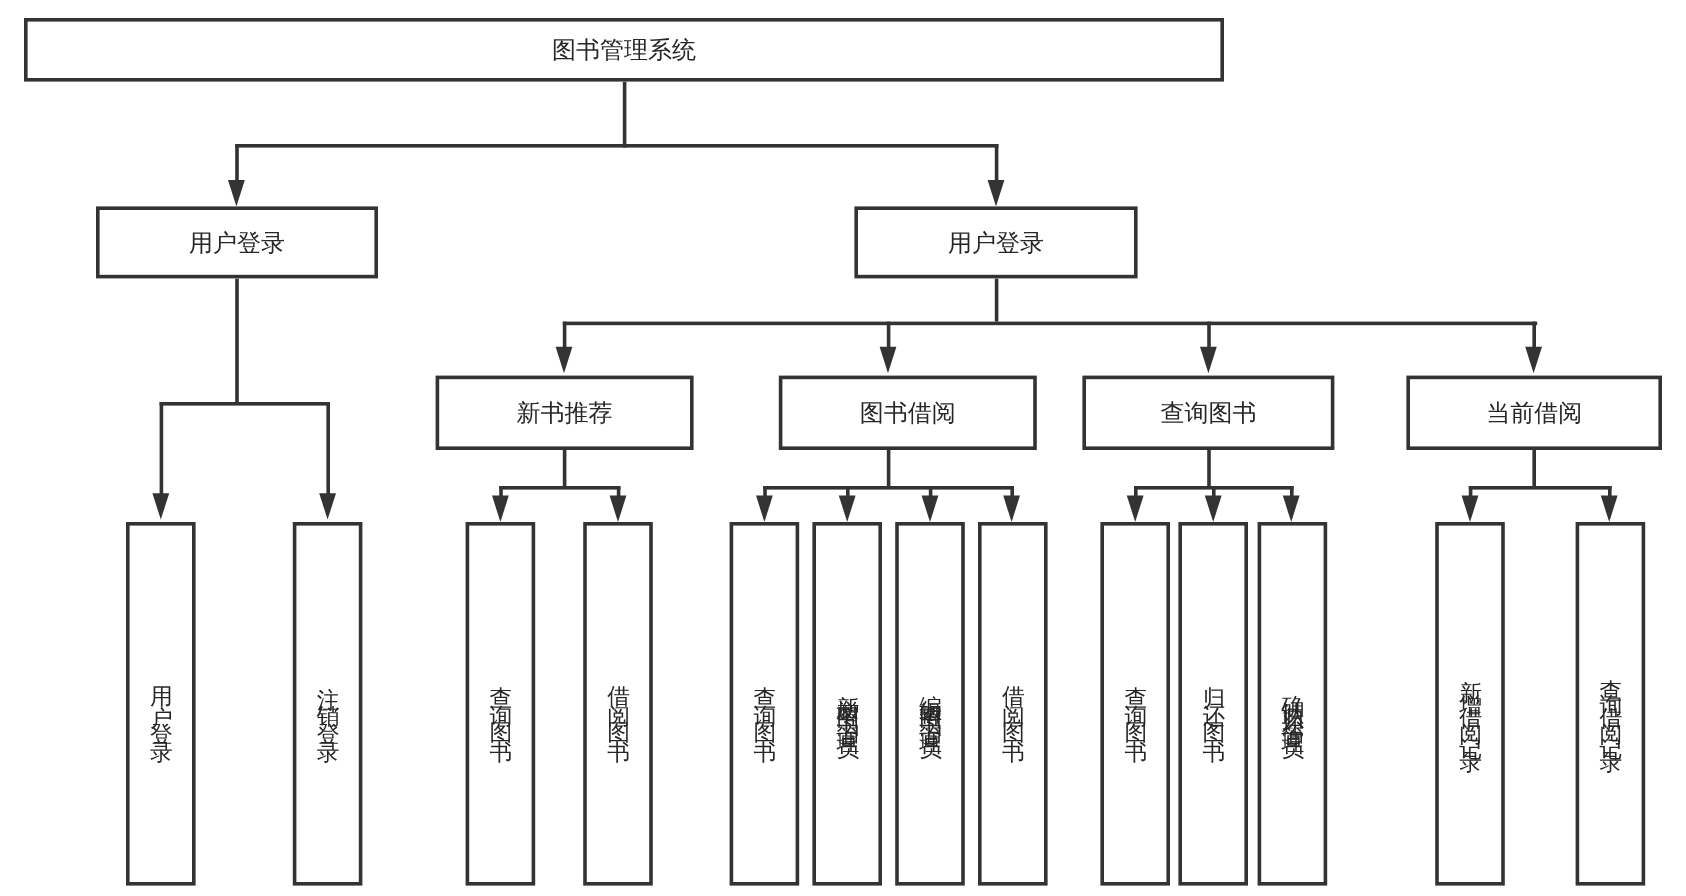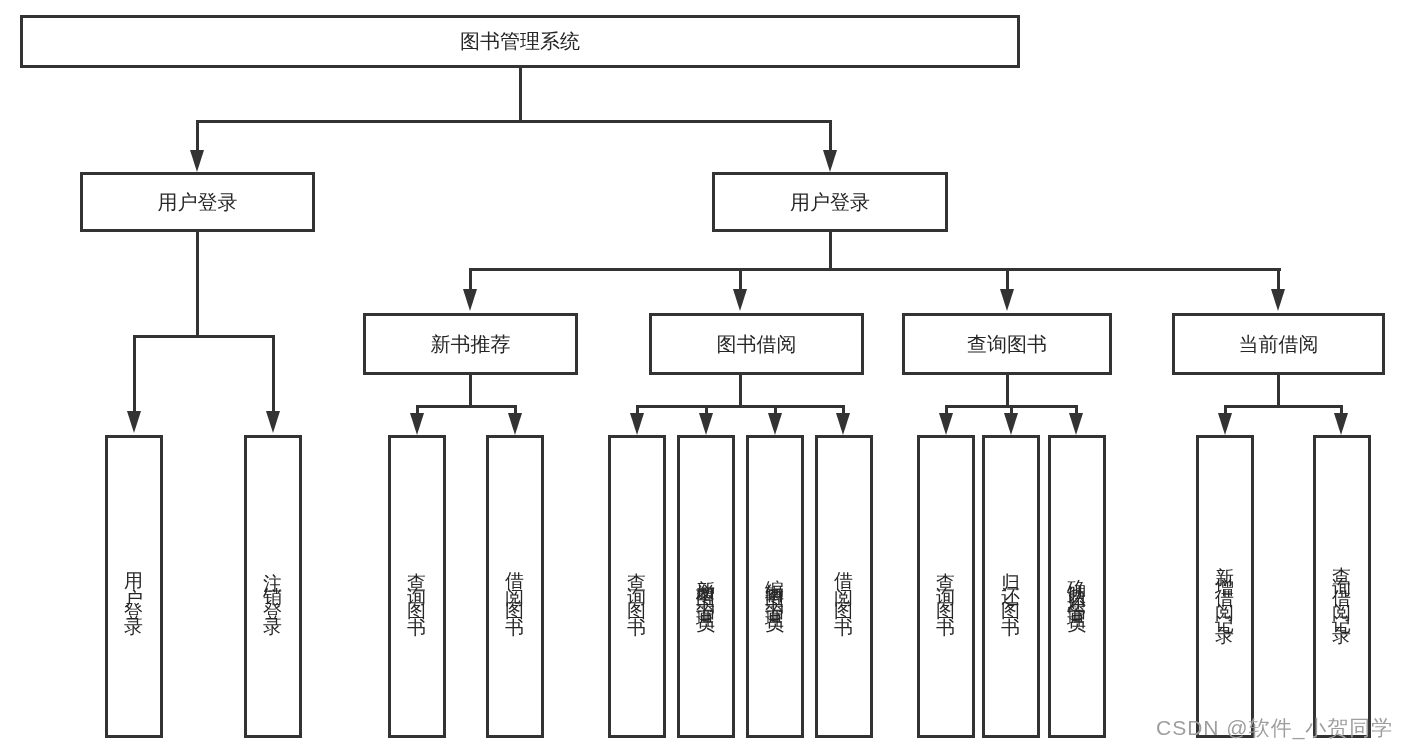--- a/index.html
+++ b/index.html
@@ -196,15 +196,14 @@
     <span class="v-label sp11">确认归还（管理员）</span>
   </div>
 
   <div class="leaf" style="left:1196px;">
     <span class="v-label sp6">新增借阅记录</span>
   </div>
   <div class="leaf" style="left:1313px;">
     <span class="v-label sp6">查询借阅记录</span>
   </div>
 
-  <div class="watermark">CSDN @软件_小贺同学</div>
 
 </div>
 
 </body></html>

